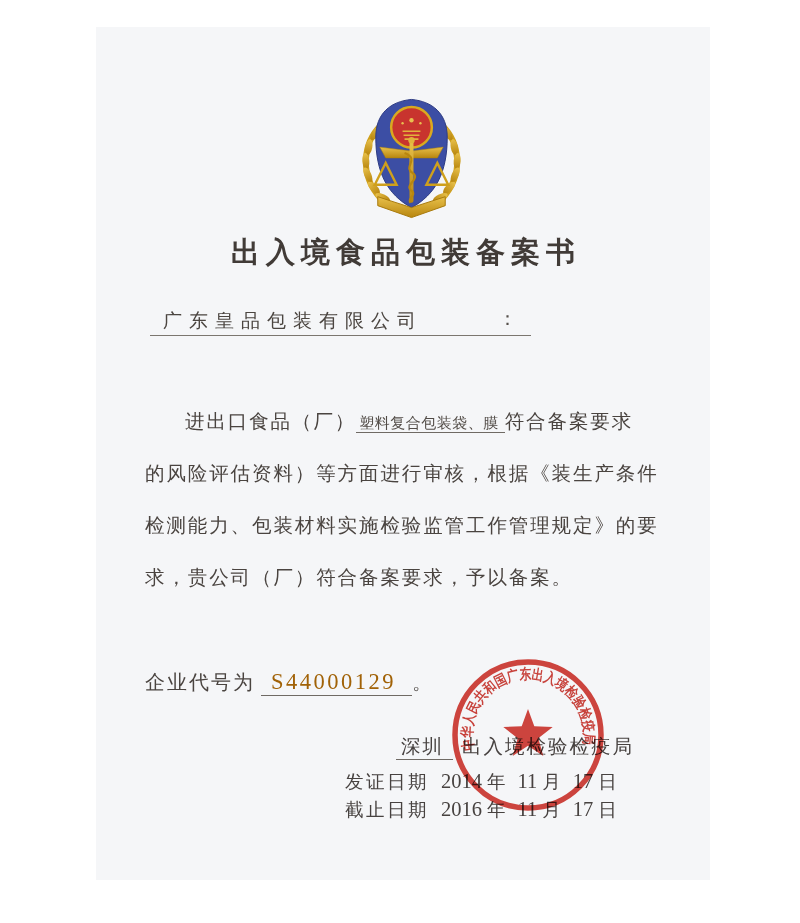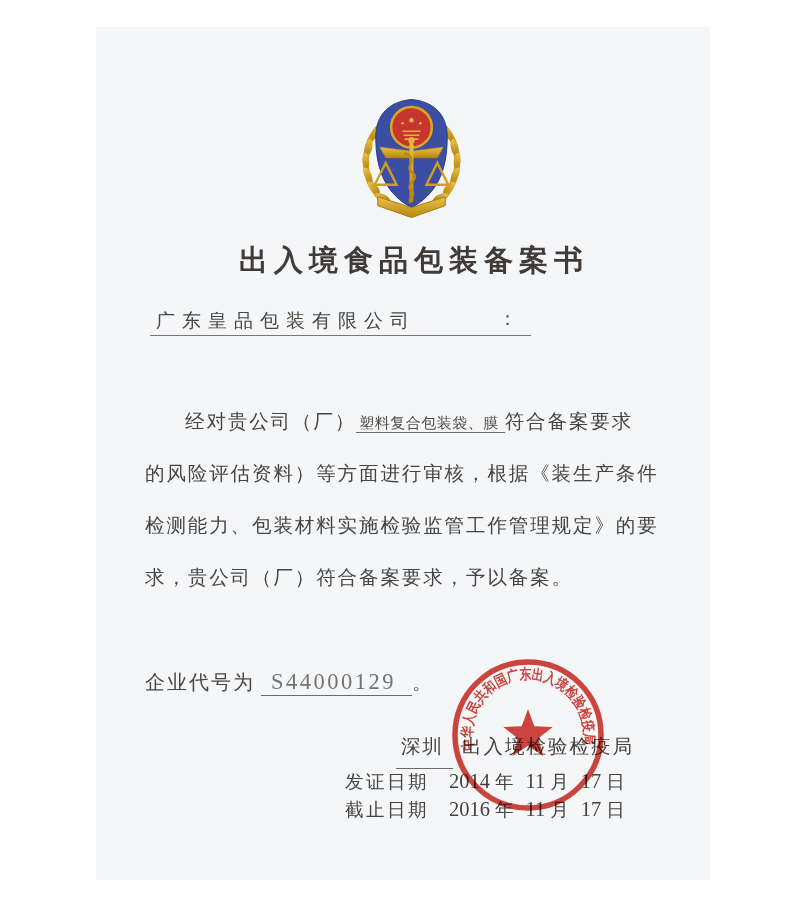--- a/index.html
+++ b/index.html
@@ -8,61 +8,61 @@
     font-family:"Liberation Sans", sans-serif;overflow:hidden;
   }
   .paper{
     position:absolute;left:96px;top:27px;width:614px;height:853px;
     background:#f5f6f8;
   }
   
   .emblem{position:absolute;left:249px;top:64px;width:133px;height:134px;}
   
   .title{
-    position:absolute;left:0;top:206px;width:100%;margin:8px;text-align:center;
+    position:absolute;left:0;top:206px;width:100%;margin:0;text-align:center;
     font-size:29px;font-weight:bold;letter-spacing:6px;text-indent:6px;color:#413b37;
   }
   
   .company-line{
     position:absolute;left:54px;top:277px;width:381px;height:31px;
     border-bottom:1.5px solid #7b766f;
     font-size:19px;letter-spacing:7px;color:#4b4540;
   }
-  .company-line .company{position:absolute;left:6px;top:4px;white-space:nowrap;}
+  .company-line .company{position:absolute;left:13px;top:4px;white-space:nowrap;}
   .company-line .colon{position:absolute;right:14px;top:2px;letter-spacing:0;color:#55504b;}
   
   .para{
     position:absolute;left:49px;top:368px;width:540px;
     font-size:19.5px;letter-spacing:1.9px;color:#4a4440;white-space:nowrap;
   }
   .pline{height:52px;line-height:52px;}
   .pline.first{padding-left:40px;}
   .fill{
     font-size:15px;letter-spacing:0.5px;color:#524c47;
     border-bottom:1.5px solid #6f6a64;padding:0 6px 1px 3px;
   }
   
   .code-line{
     position:absolute;left:49px;top:642px;font-size:20px;letter-spacing:2px;color:#4a4440;
     white-space:nowrap;
   }
   .code{
-    font-family:"Liberation Serif", serif;font-size:22.5px;letter-spacing:2.5px;color:#737373;
+    font-family:"Liberation Serif", serif;font-size:22.5px;letter-spacing:2.5px;color:#a16207;
     border-bottom:1.5px solid #6f6a64;padding:0 16px 1px 10px;margin-left:6px;
   }
   
   .authority-line{
     position:absolute;left:300px;top:706px;font-size:19.5px;letter-spacing:2px;color:#474240;
     white-space:nowrap;
   }
-  .city{border-bottom:1.5px solid #6f6a64;padding:0 9px 11px 5px;margin-right:9px;}
+  .city{border-bottom:1.5px solid #6f6a64;padding:0 9px 2px 5px;margin-right:9px;}
   .date-line{position:absolute;left:249px;font-size:18.5px;color:#474240;white-space:nowrap;}
   .date-line.issue{top:742px;}
   .date-line.expiry{top:770px;}
-  .dlabel{letter-spacing:2.5px;margin-right:8px;}
+  .dlabel{letter-spacing:2.5px;margin-right:0;}
   .num{font-family:"Liberation Serif", serif;font-size:20.5px;margin:0 5px 0 12px;}
   .unit{letter-spacing:0;}
   
   .seal{
     position:absolute;left:350px;top:626px;width:164px;height:164px;
     mix-blend-mode:multiply;opacity:0.92;
   }
 </style>
 </head>
 <body>
@@ -118,21 +118,21 @@
   </svg>
 
   <h1 class="title">出入境食品包装备案书</h1>
 
   <div class="company-line">
     <span class="company">广东皇品包装有限公司</span>
     <span class="colon">：</span>
   </div>
 
   <div class="para">
-    <div class="pline first"><span>经对贵公司（厂）</span><span class="fill">塑料复合包装袋、膜</span><span>符合备案要求</span></div>
+    <div class="pline first"><span>进出口食品（厂）</span><span class="fill">塑料复合包装袋、膜</span><span>符合备案要求</span></div>
     <div class="pline">的风险评估资料）等方面进行审核，根据《装生产条件</div>
     <div class="pline">检测能力、包装材料实施检验监管工作管理规定》的要</div>
     <div class="pline">求，贵公司（厂）符合备案要求，予以备案。</div>
   </div>
 
   <div class="code-line">
     <span>企业代号为</span><span class="code">S44000129</span><span>。</span>
   </div>
 
   <div class="authority-line">

